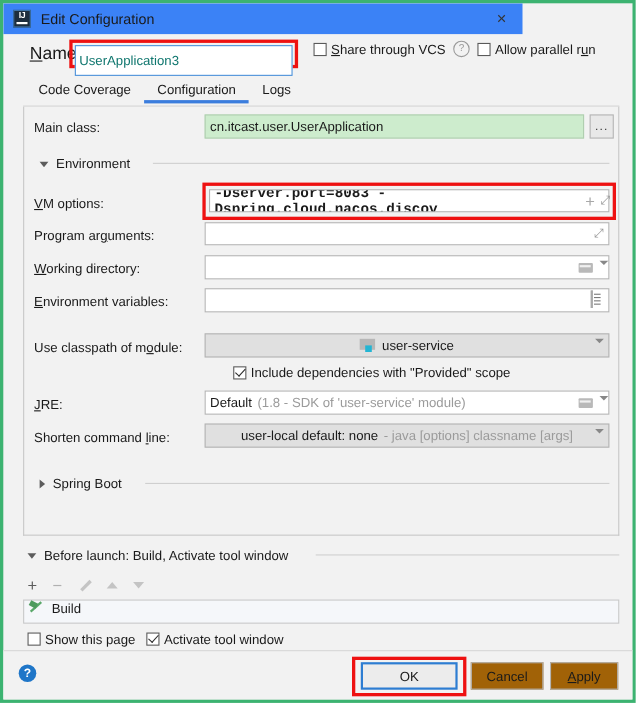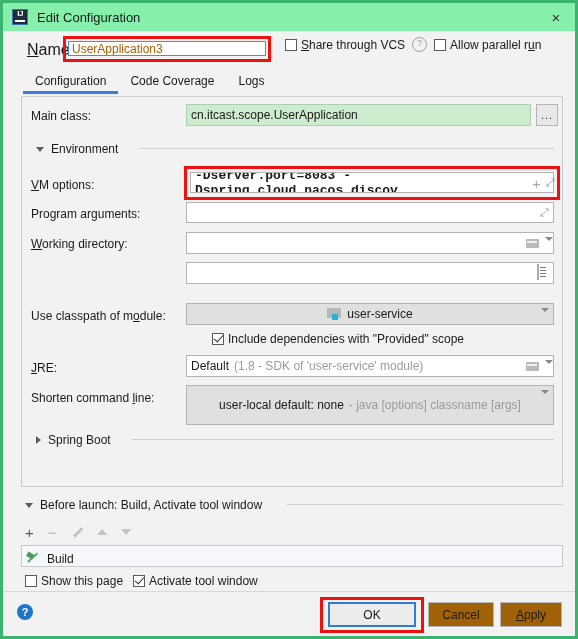--- a/index.html
+++ b/index.html
@@ -23,23 +23,23 @@
     box-sizing: border-box;
     border: 3px solid #3cb371;
     background: #f2f2f2;
     overflow: hidden;
   }
 
   
   .titlebar {
     position: absolute;
     left: 0; top: 0;
-    width: 572px;
+    width: 472px;
     height: 28px;
-    background: #86efac;
+    background: #3b82f6;
     display: flex;
     align-items: center;
   }
   .ij-logo {
     width: 16px; height: 16px;
     margin-left: 9px;
     background: #1d2d3e;
     border: 1px solid #3c72a8;
     box-sizing: border-box;
     position: relative;
@@ -99,27 +99,27 @@
   }
   .redbox {
     position: absolute;
     border: 3px solid #ee1111;
     box-sizing: border-box;
     pointer-events: none;
   }
   .name-input {
     position: absolute;
     left: 5px; top: 5px;
-    width: 198px; height: 15px;
+    width: 198px; height: 28px;
     box-sizing: border-box;
     border: 1px solid #4a90d9;
     background: #ffffff;
     font-family: "Liberation Sans", sans-serif;
     font-size: 12px;
-    color: #a16207;
+    color: #0f766e;
     padding: 0 3px;
     outline: none;
   }
   .vcs-area {
     position: absolute;
     left: 282px; top: 4px;
     display: flex;
     align-items: center;
     gap: 7px;
     font-size: 12px;
@@ -400,21 +400,21 @@
     transform: rotate(-45deg);
   }
   .bl-list {
     position: absolute;
     left: 18px; top: 542px;
     width: 542px; height: 22px;
     box-sizing: border-box;
     border: 1px solid #c8c8c8;
     background: #f5f7fa;
     display: flex;
-    align-items: flex-end;
+    align-items: flex-start;
     padding-left: 5px;
     gap: 6px;
   }
   .hammer {
     width: 14px; height: 14px;
     position: relative;
     flex: 0 0 auto;
   }
   .hammer::before {
     content: "";
@@ -508,31 +508,31 @@
         <span class="cb"></span><span class="cblabel"><u>S</u>hare through VCS</span>
       </span>
       <span class="help-circ">?</span>
       <span>
         <span class="cb"></span><span class="cblabel">Allow parallel r<u>u</u>n</span>
       </span>
     </div>
   </div>
 
   <div class="tabs">
+    <div class="tab">Code Coverage</div>
     <div class="tab active">Configuration</div>
-    <div class="tab">Code Coverage</div>
     <div class="tab">Logs</div>
   </div>
   <div class="tabline"></div>
 
   <div class="panel">
 
     <div class="row-label" style="left:9px; top:12px;">Main class:</div>
     <div class="field green" style="left:164px; top:7px; width:345px; height:22px;">
-      <span>cn.itcast.scope.UserApplication</span>
+      <span>cn.itcast.user.UserApplication</span>
     </div>
     <div class="dots-btn" style="left:514px; top:7px;">...</div>
 
     <div class="sect-header" style="left:14px; top:45px;">
       <span class="tri-down"></span>
       <span>Environment</span>
     </div>
     <div class="sect-rule" style="left:117px; top:51px; width:415px;"></div>
 
     <div class="row-label" style="left:9px; top:81px;"><u>V</u>M options:</div>
@@ -553,20 +553,21 @@
     <div class="field" style="left:164px; top:135px; width:368px; height:22px;">
       <span></span>
     </div>
     <div style="position:absolute; left:504px; top:141px;">
       <span class="folder-ico"></span>
     </div>
     <div style="position:absolute; left:523px; top:144px;">
       <span class="chev"></span>
     </div>
 
+    <div class="row-label" style="left:9px; top:170px;"><u>E</u>nvironment variables:</div>
     <div class="field" style="left:164px; top:165px; width:368px; height:22px;">
       <span></span>
     </div>
     <div style="position:absolute; left:515px; top:168px;">
       <span class="doc-ico"></span>
     </div>
 
     <div class="row-label" style="left:9px; top:212px;">Use classpath of m<u>o</u>dule:</div>
     <div class="field gray" style="left:164px; top:206px; width:368px; height:22px;">
       <span class="module-ico"></span>
@@ -587,21 +588,21 @@
       <span class="subtle" style="margin-left:5px;">(1.8 - SDK of 'user-service' module)</span>
     </div>
     <div style="position:absolute; left:504px; top:264px;">
       <span class="folder-ico"></span>
     </div>
     <div style="position:absolute; left:523px; top:267px;">
       <span class="chev"></span>
     </div>
 
     <div class="row-label" style="left:9px; top:294px;">Shorten command <u>l</u>ine:</div>
-    <div class="field gray" style="left:164px; top:288px; width:368px; height:40px;">
+    <div class="field gray" style="left:164px; top:288px; width:368px; height:22px;">
       <span class="strongtxt">user-local default: none</span>
       <span class="subtle" style="margin-left:5px;">- java [options] classname [args]</span>
     </div>
     <div style="position:absolute; left:519px; top:297px;">
       <span class="chev"></span>
     </div>
 
     <div class="sect-header" style="left:14px; top:336px;">
       <span class="tri-right"></span>
       <span>Spring Boot</span>

